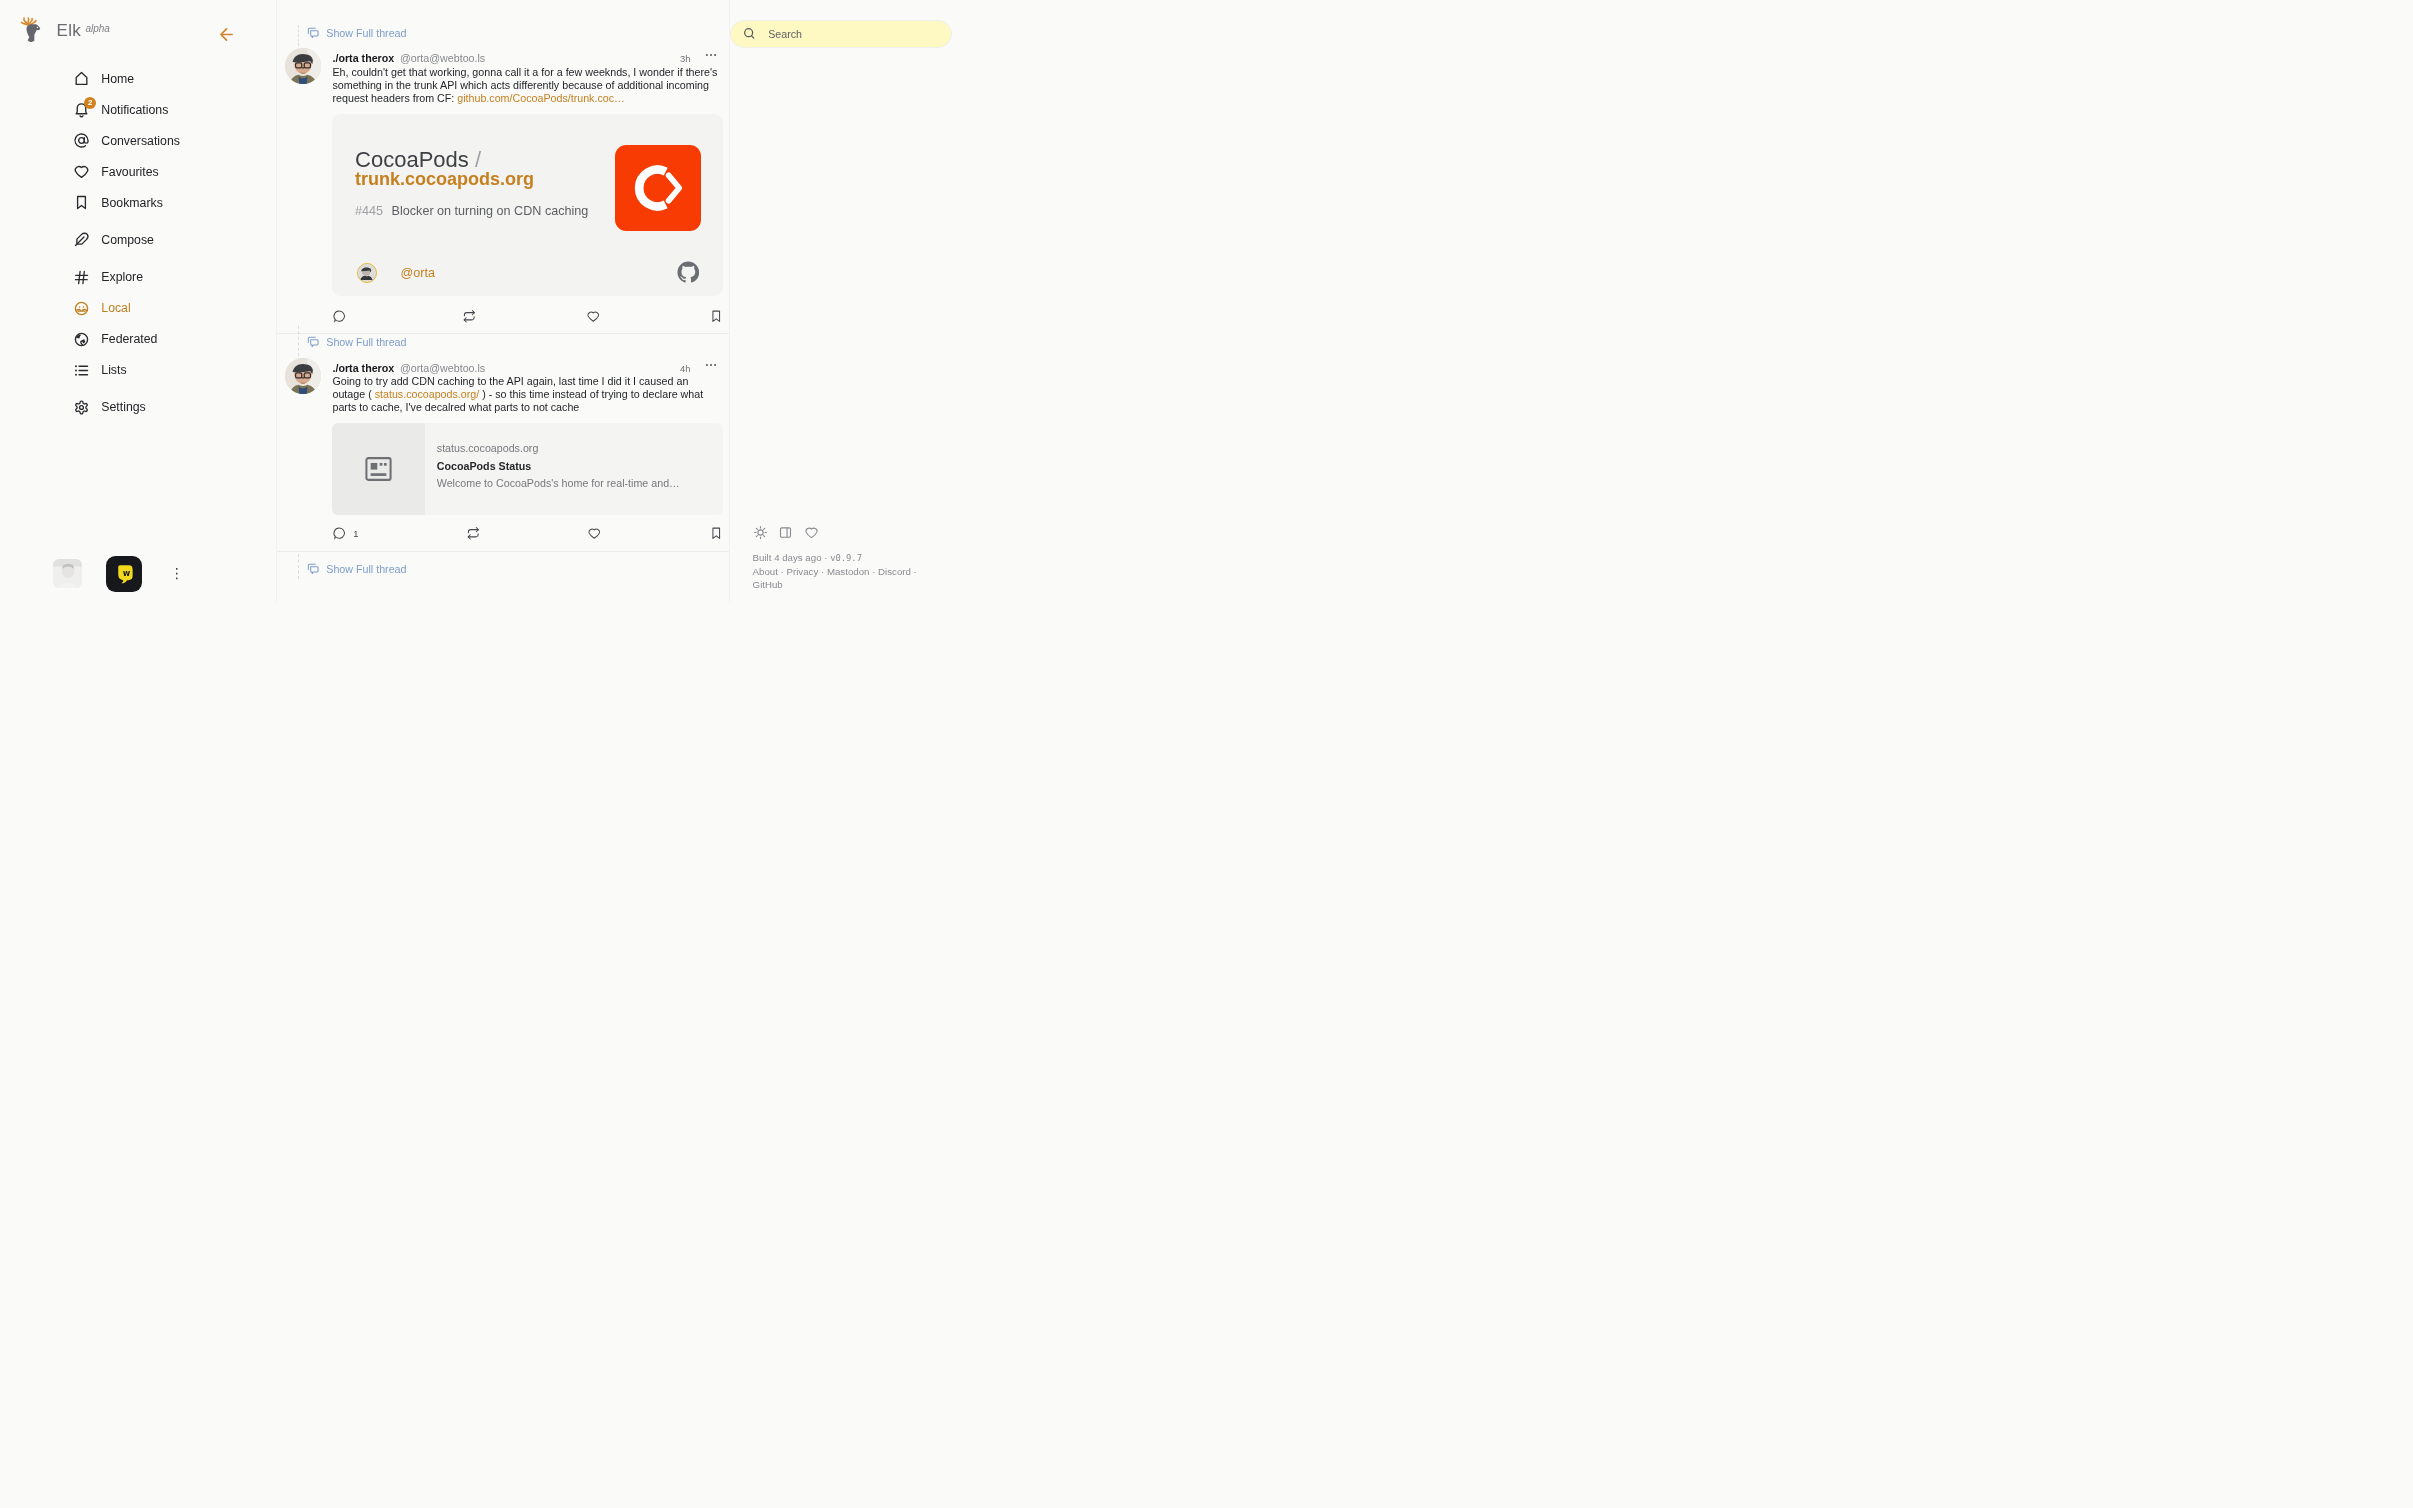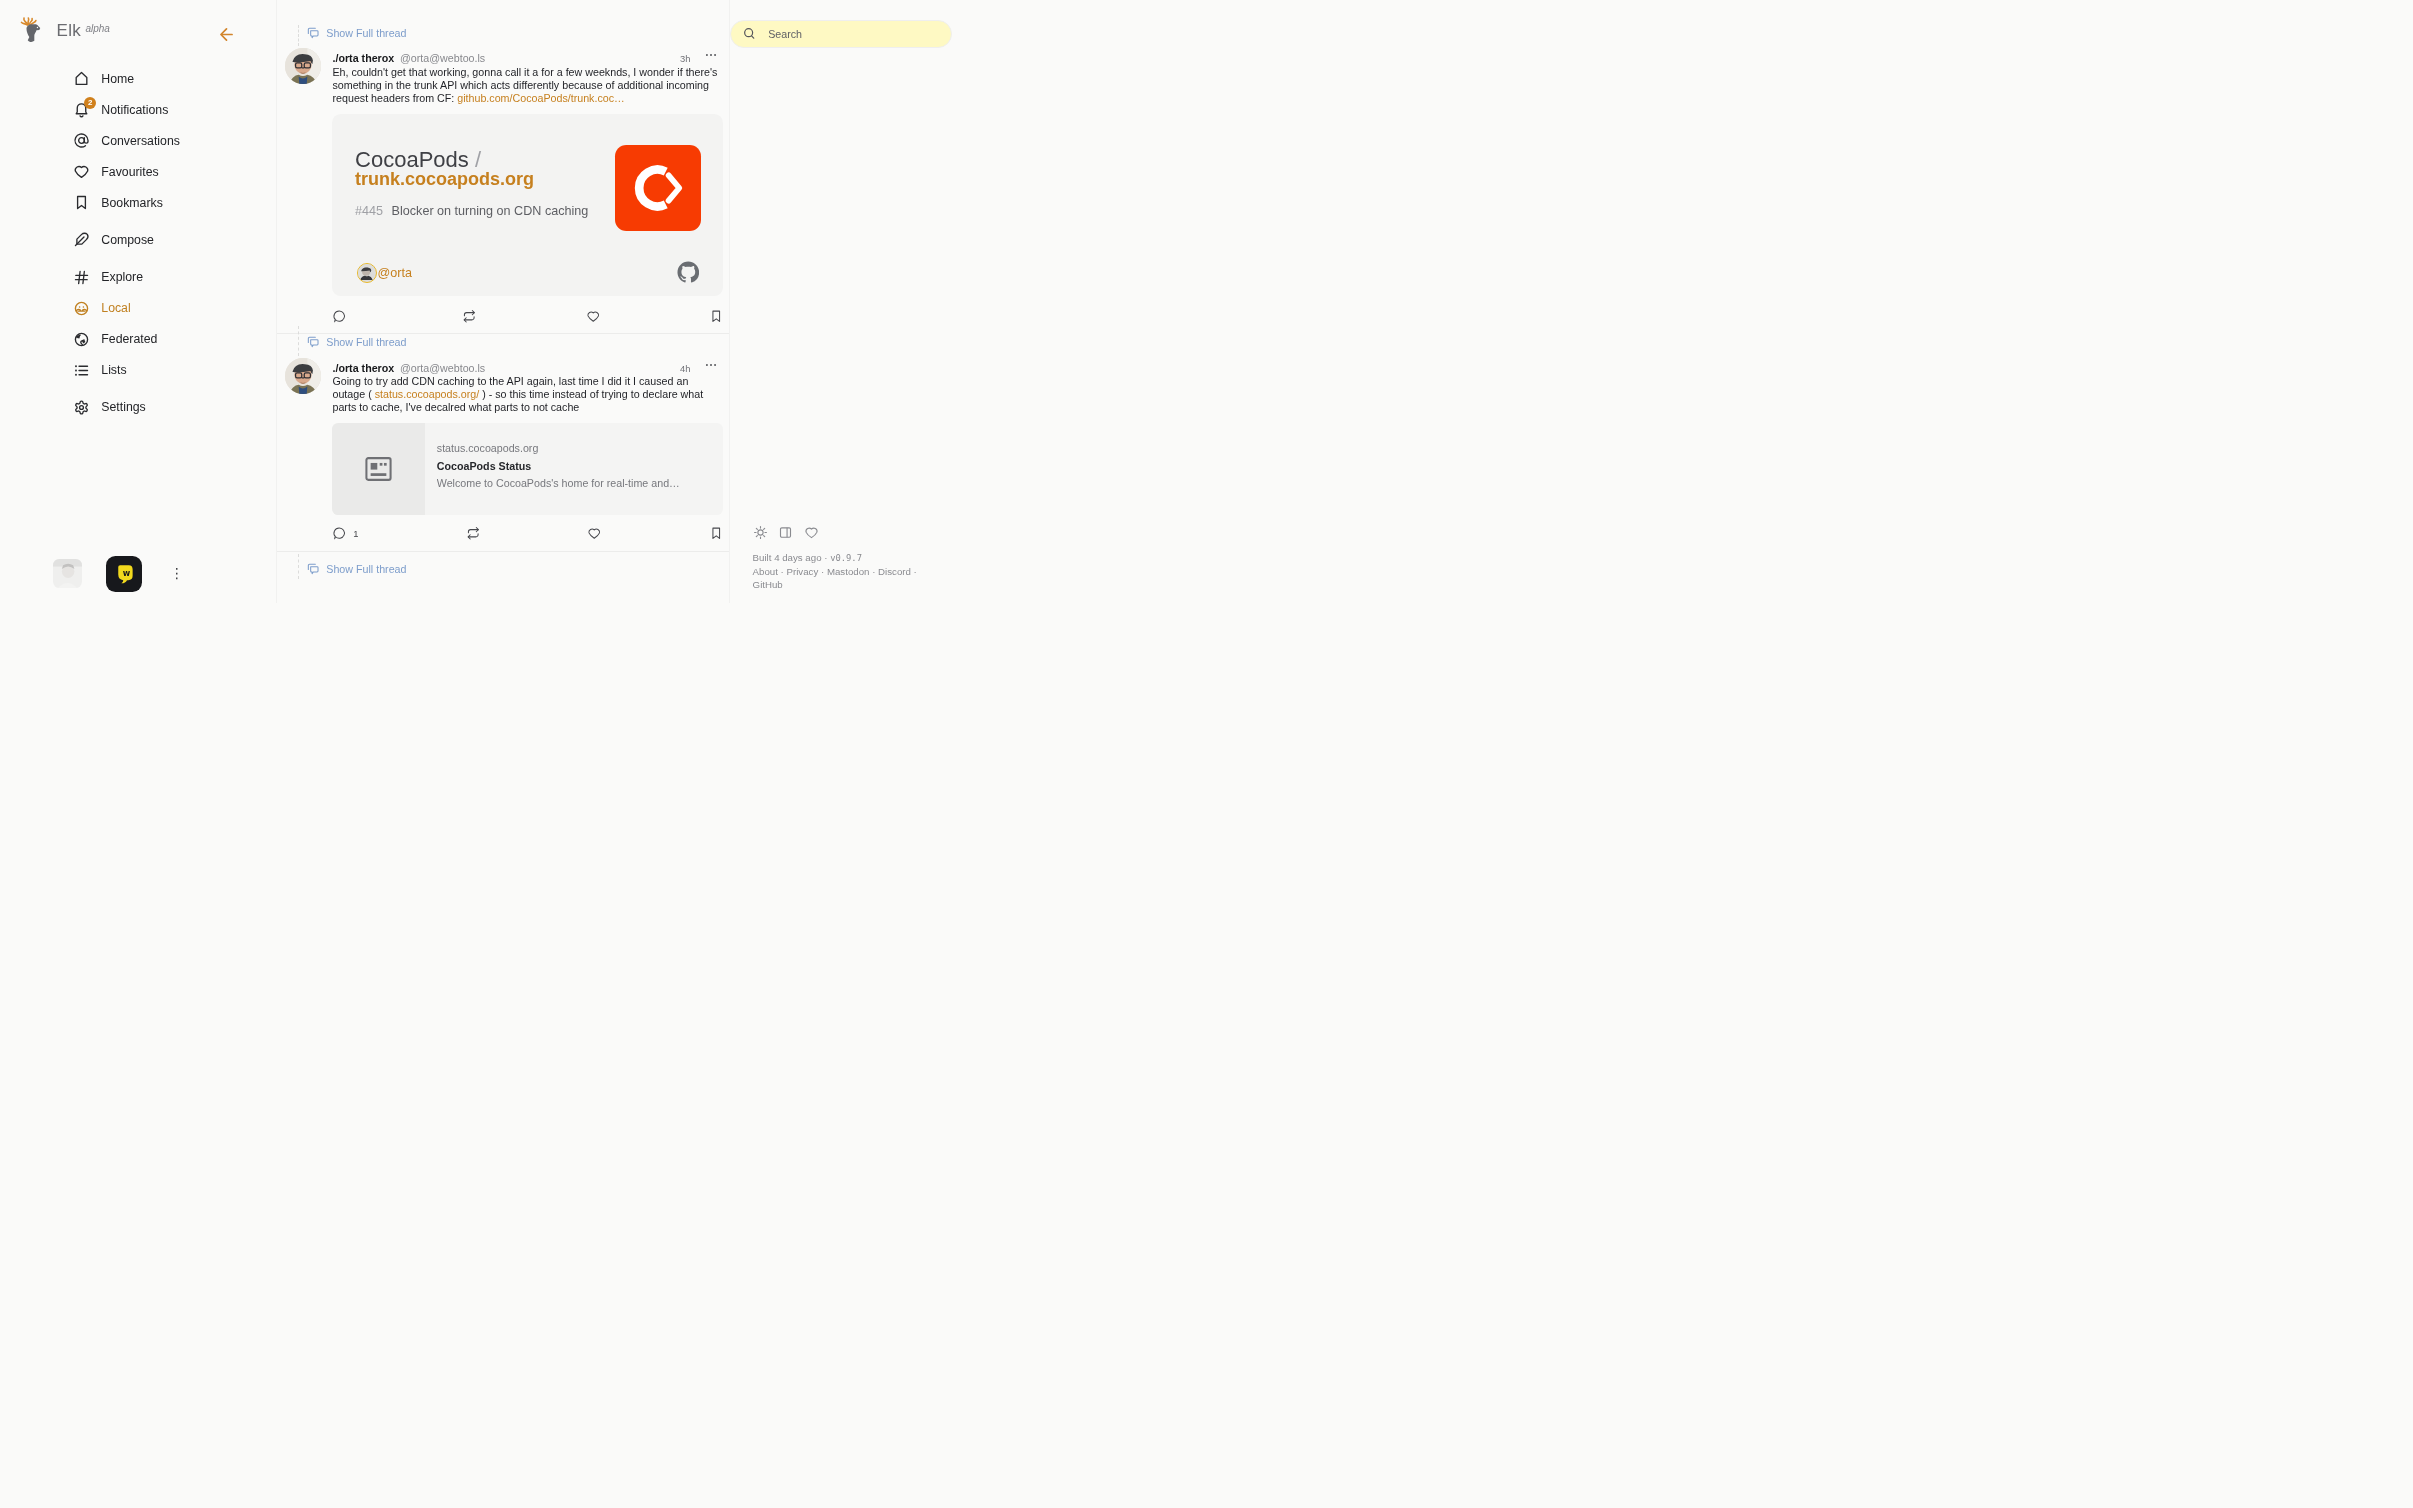--- a/index.html
+++ b/index.html
@@ -43,21 +43,21 @@
   .pbody a.breakall { word-break:break-all; }
 
   .repo-card { position:relative; margin-top:9.4px; width:391px; height:182px; background:#F3F3F2; border-radius:8.8px; cursor:pointer; }
   .rc-line1 { position:absolute; left:22.6px; top:33px; font-size:22px; color:#3F4045; }
   .rc-slash { color:#A0A1A6; }
   .rc-line2 { position:absolute; left:22.6px; top:55px; font-size:18px; font-weight:bold; color:#C6801F; }
   .rc-issue { position:absolute; left:22.6px; top:87px; width:245px; font-size:12.6px; line-height:21px; color:#5D5E63; }
   .rc-issue .inum { color:#9FA0A5; margin-right:5px; }
   .rc-foot { position:absolute; left:25px; bottom:13.2px; display:flex; align-items:center; }
   .ring-avatar { width:20px; height:20px; border-radius:50%; border:1.9px solid #E8B92A; overflow:hidden; background:#DDD; }
-  .rc-user { font-size:12.6px; color:#C6801F; margin-left:0; }
+  .rc-user { font-size:12.6px; color:#C6801F; margin-left:23px; }
   .rc-gh { position:absolute; right:24px; bottom:12.6px; width:22.6px; height:22.6px; color:#6A6D72; }
   .rc-logo { position:absolute; right:22.6px; top:31px; width:86px; height:86px; border-radius:11.3px; background:#F73B02; display:flex; align-items:center; justify-content:center; }
 
   .status-card { margin-top:8.8px; width:391px; height:92px; background:#F4F4F3; border-radius:6.3px; display:flex; overflow:hidden; cursor:pointer; }
   .sc-thumb { width:93px; flex:none; background:#EAEAE9; display:flex; align-items:center; justify-content:center; color:#6F7074; }
   .sc-info { padding:17px 12.6px 0 11.3px; font-size:10.7px; line-height:17.6px; overflow:hidden; }
   .sc-domain { color:#77787D; white-space:nowrap; }
   .sc-title { color:#26272B; font-weight:bold; white-space:nowrap; }
   .sc-desc { color:#77787D; white-space:nowrap; overflow:hidden; }
 

